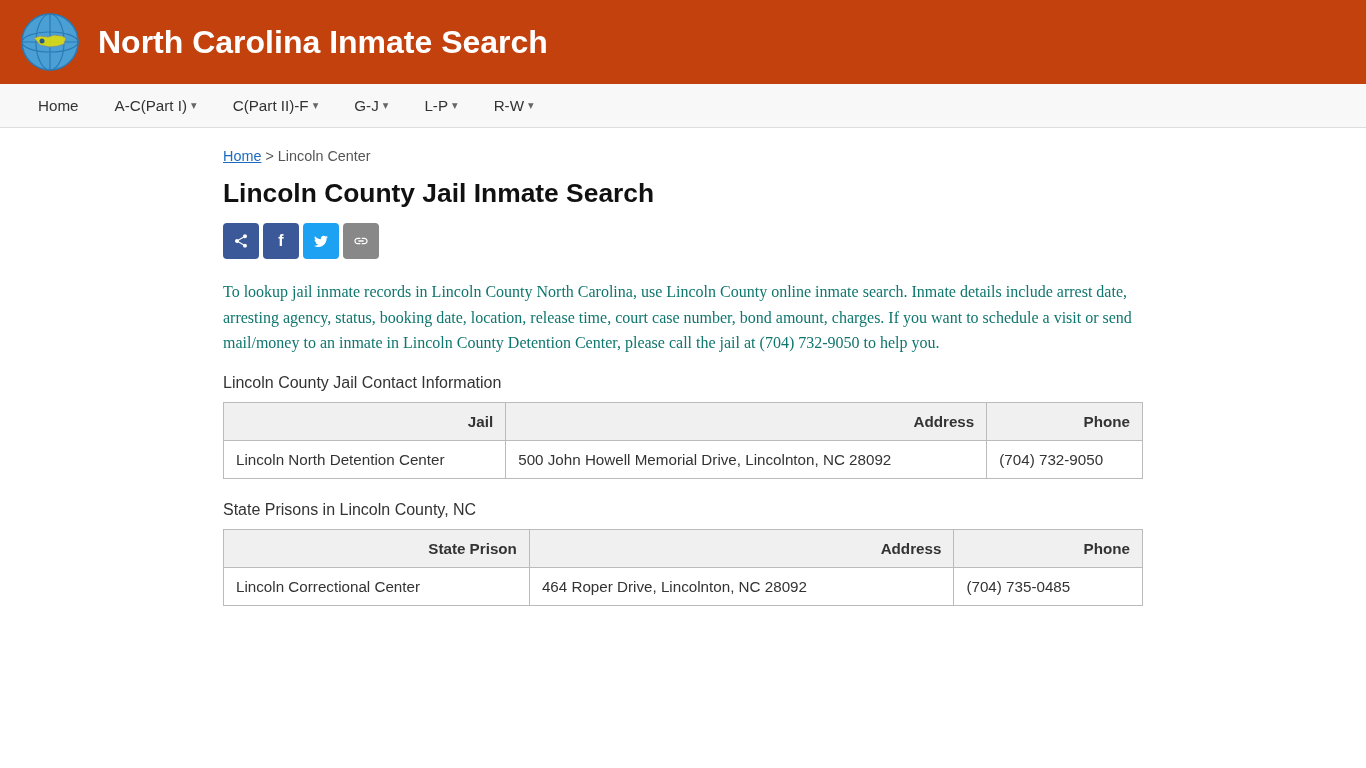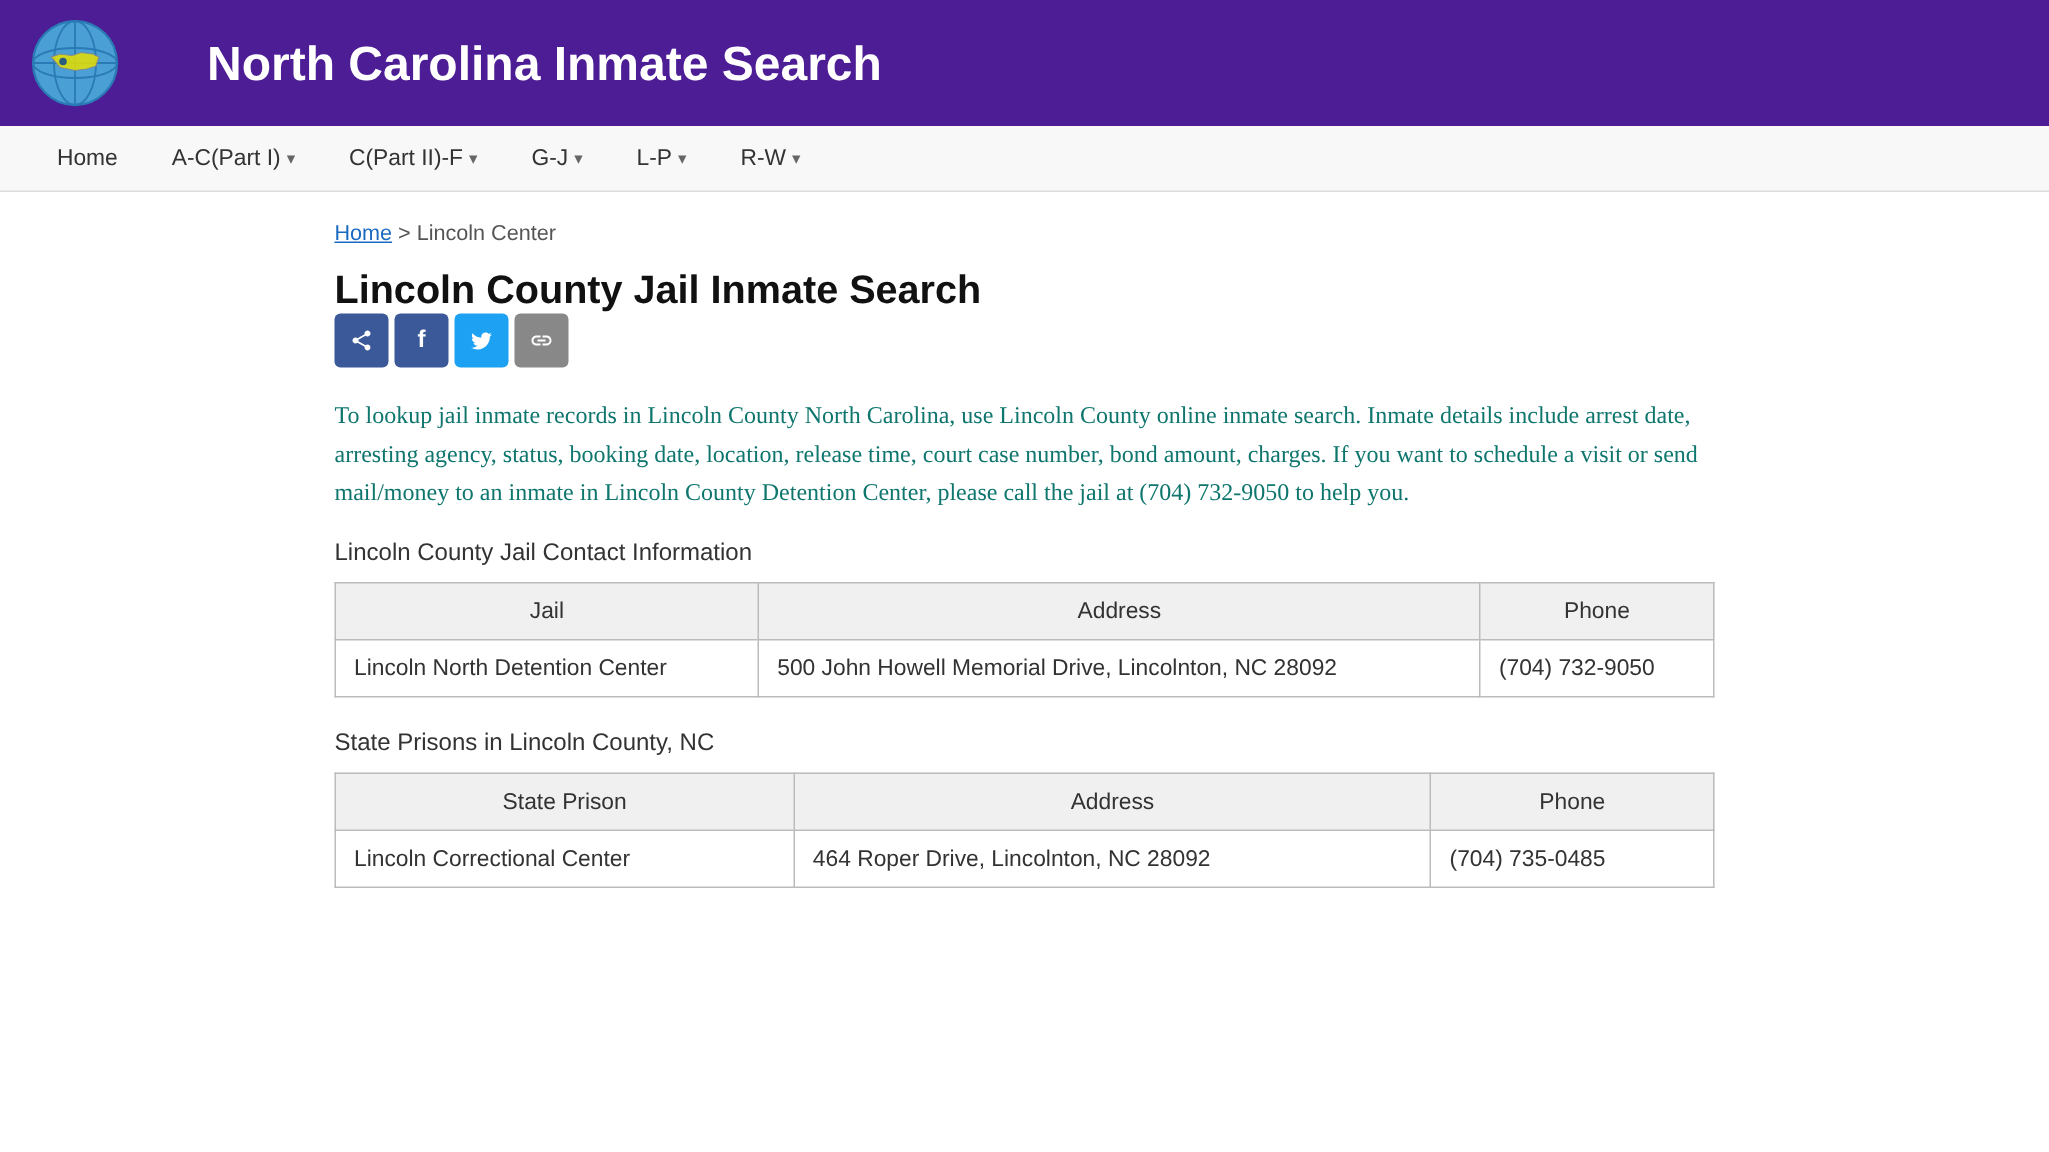--- a/index.html
+++ b/index.html
@@ -1,25 +1,24 @@
 <!DOCTYPE html>
 <html><head>
   <meta charset="utf-8">
   <style>
     * { margin: 0; padding: 0; box-sizing: border-box; }
     body { font-family: Georgia, 'Times New Roman', serif; font-size: 16px; color: #333; background: #fff; }
 
     
     .header {
-      background-color: #4c1d95;
+      background-color: #c2410c;
       display: flex;
       align-items: center;
       padding: 10px 20px;
       min-height: 84px;
-      gap: 40px;
     }
     .header-logo {
       width: 60px;
       height: 60px;
       margin-right: 18px;
       flex-shrink: 0;
     }
     .header-title {
       color: #fff;
       font-size: 2rem;
@@ -69,20 +68,21 @@
     .breadcrumb a {
       color: #1a6bbf;
       text-decoration: underline;
     }
 
     
     .page-title {
       font-size: 1.65rem;
       font-weight: bold;
       color: #111;
+      margin-bottom: 14px;
       font-family: Arial, sans-serif;
     }
 
     
     .social-share {
       display: flex;
       gap: 4px;
       margin-bottom: 20px;
     }
     .social-btn {
@@ -124,22 +124,22 @@
       width: 100%;
       border-collapse: collapse;
       margin-bottom: 22px;
       font-family: Arial, sans-serif;
       font-size: 0.95rem;
     }
     .info-table th {
       background: #f0f0f0;
       border: 1px solid #bbb;
       padding: 10px 12px;
-      text-align: center;
-      font-weight: normal;
+      text-align: right;
+      font-weight: bold;
     }
     .info-table td {
       border: 1px solid #bbb;
       padding: 10px 12px;
       vertical-align: top;
     }
     .info-table tr:nth-child(even) td { background: #fafafa; }
 
     
     .globe-svg {

